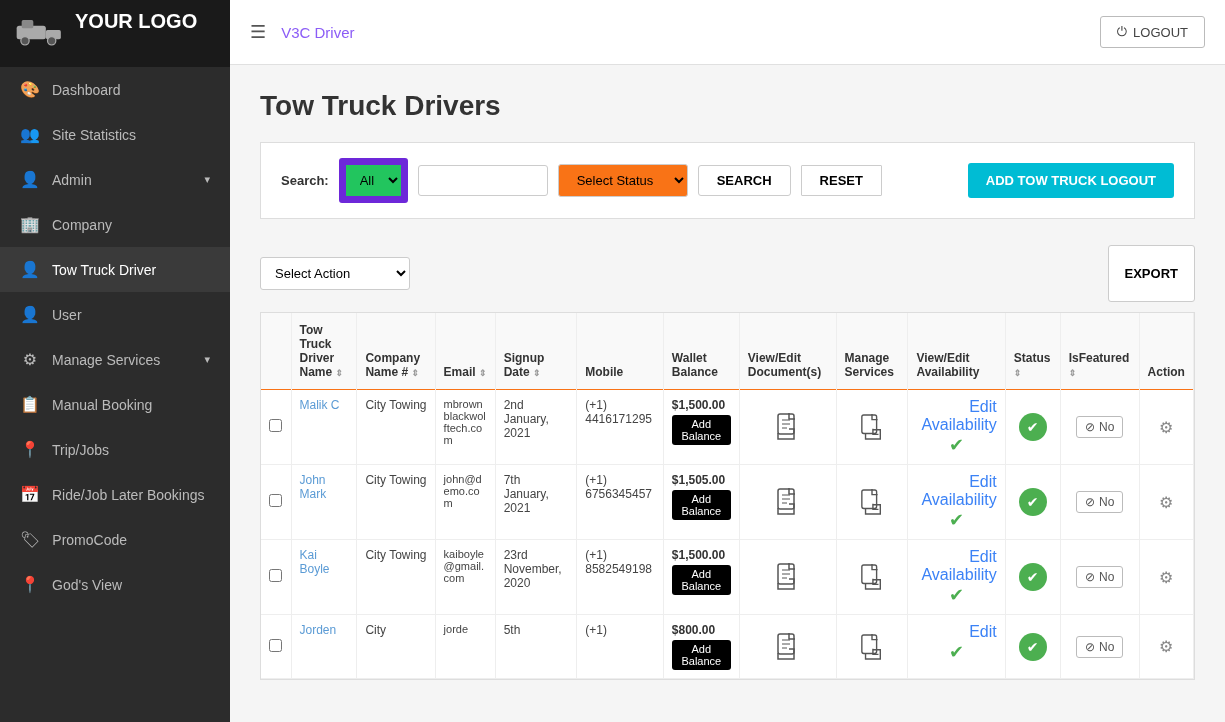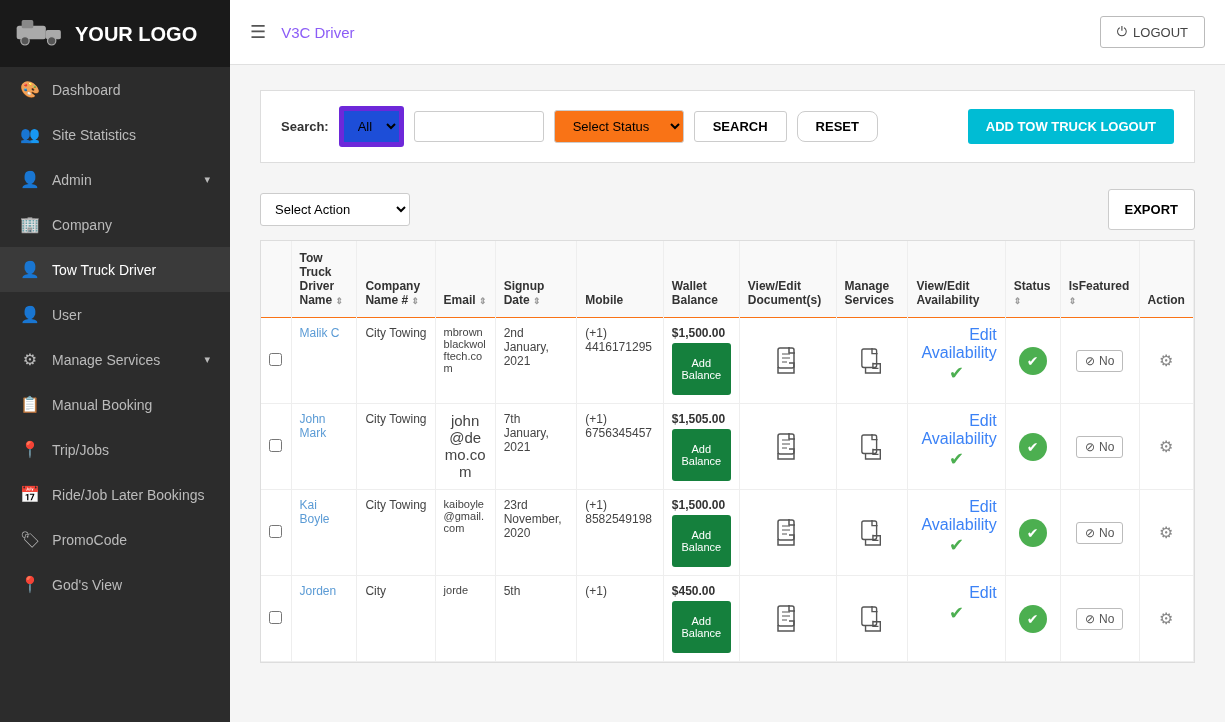--- a/index.html
+++ b/index.html
@@ -13,21 +13,20 @@
       color: #ccc;
       display: flex;
       flex-direction: column;
       height: 722px;
       overflow-y: auto;
     }
     .sidebar-logo {
       background: #1a1a1a;
       padding: 10px 15px;
       display: flex;
-      align-items: center;
       gap: 10px;
       min-height: 65px;
     }
     .logo-icon {
       color: white;
       font-size: 28px;
     }
     .logo-text {
       color: white;
       font-weight: bold;
@@ -100,22 +99,22 @@
       gap: 10px;
       margin-bottom: 26px;
       background: white;
       padding: 15px 20px;
       border: 1px solid #ddd;
       flex-wrap: wrap;
     }
     .search-label { font-weight: bold; font-size: 13px; color: #333; }
     .search-select {
       padding: 7px 10px;
-      border: 5px solid #6d28d9;
-      background: #1d4ed8;
+      border: 7px solid #6d28d9;
+      background: #22c55e;
       font-size: 13px;
       cursor: pointer;
       border-radius: 3px;
     }
     .search-input {
       padding: 7px 10px;
       border: 1px solid #ccc;
       font-size: 13px;
       border-radius: 3px;
       width: 130px;
@@ -137,21 +136,21 @@
       cursor: pointer;
       border-radius: 3px;
       font-weight: bold;
     }
     .reset-btn {
       padding: 7px 18px;
       background: white;
       border: 1px solid #ccc;
       font-size: 13px;
       cursor: pointer;
-      border-radius: 8px;
+      border-radius: 1px;
       font-weight: bold;
       text-align: right;
     }
     .add-btn {
       margin-left: auto;
       padding: 10px 18px;
       background: #00bcd4;
       color: white;
       border: none;
       font-size: 13px;
@@ -172,21 +171,21 @@
     .action-select {
       padding: 7px 10px;
       border: 1px solid #ccc;
       background: white;
       font-size: 13px;
       cursor: pointer;
       border-radius: 3px;
       min-width: 150px;
     }
     .export-btn {
-      padding: 12px 16px;
+      padding: 20px 16px;
       background: white;
       border: 1px solid #ccc;
       font-size: 13px;
       cursor: pointer;
       border-radius: 3px;
       font-weight: bold;
     }
 
     
     .table-container {
@@ -217,24 +216,24 @@
     td {
       padding: 8px 8px;
       border-bottom: 1px solid #eee;
       border-right: 1px solid #eee;
       vertical-align: top;
       color: #444;
     }
     .driver-link { color: #5b9bd5; text-decoration: none; cursor: pointer; }
     .amount { color: #333; font-weight: bold; text-align: center; }
     .add-balance-btn {
-      background: #15803d;
+      background: #000000;
       color: white;
       border: none;
-      padding: 14px 8px;
+      padding: 3px 8px;
       font-size: 11px;
       cursor: pointer;
       border-radius: 3px;
       margin-top: 3px;
       display: block;
     }
     .edit-avail-link { color: #3b82f6; cursor: pointer; text-align: right; display: block; font-size: 16px; }
     .check-green { color: #4caf50; font-size: 18px; display: block; text-align: center; }
     .status-circle {
       width: 28px;
@@ -349,20 +348,21 @@
     <span class="topbar-title">V3C Driver</span>
     <div class="topbar-right">
       <button class="logout-btn">
         <span>⏻</span>
         <span>LOGOUT</span>
       </button>
     </div>
   </div>
 
   <div class="content">
+    <h1 class="page-title">Tow Truck Drivers</h1>
 
     <div class="search-bar">
       <label class="search-label">Search:</label>
       <select class="search-select">
         <option>All</option>
       </select>
       <input class="search-input" type="text" placeholder="" style="">
       <select class="status-select">
         <option>Select Status</option>
       </select>
@@ -452,21 +452,21 @@
     </td>
   </tr>
             <tr>
     <td class="checkbox-cell center">
       <input type="checkbox" style="">
     </td>
     <td>
       <a class="driver-link">John Mark</a>
     </td>
     <td>City Towing</td>
-    <td style="word-break:break-all;font-size:15px;text-align:center;">john@demo.com</td>
+    <td style="word-break:break-all;font-size:11px;">john@demo.com</td>
     <td>7th January, 2021</td>
     <td>(+1) 6756345457</td>
     <td>
       <span class="amount">$1,505.00</span>
       <button class="add-balance-btn">Add Balance</button>
     </td>
     <td class="center">
       <div class="doc-icon">
         <svg width="24" height="28" viewBox="0 0 24 28">
                     <rect x="2" y="1" width="16" height="20" rx="2" fill="none" stroke="#555" stroke-width="1.5"></rect>
@@ -562,21 +562,21 @@
       <input type="checkbox" style="">
     </td>
     <td>
       <a class="driver-link">Jorden</a>
     </td>
     <td>City</td>
     <td style="word-break:break-all;font-size:11px;">jorde</td>
     <td>5th</td>
     <td>(+1)</td>
     <td>
-      <span class="amount">$450.00</span>
+      <span class="amount">$800.00</span>
       <button class="add-balance-btn">Add Balance</button>
     </td>
     <td class="center">
       <div class="doc-icon">
         <svg width="24" height="28" viewBox="0 0 24 28">
                     <rect x="2" y="1" width="16" height="20" rx="2" fill="none" stroke="#555" stroke-width="1.5"></rect>
                     <line x1="6" y1="7" x2="14" y2="7" stroke="#555" stroke-width="1"></line>
                     <line x1="6" y1="11" x2="14" y2="11" stroke="#555" stroke-width="1"></line>
                     <line x1="6" y1="15" x2="11" y2="15" stroke="#555" stroke-width="1"></line>
                     <polyline points="13,16 18,16 18,26 2,26 2,20" fill="none" stroke="#555" stroke-width="1.5"></polyline>

